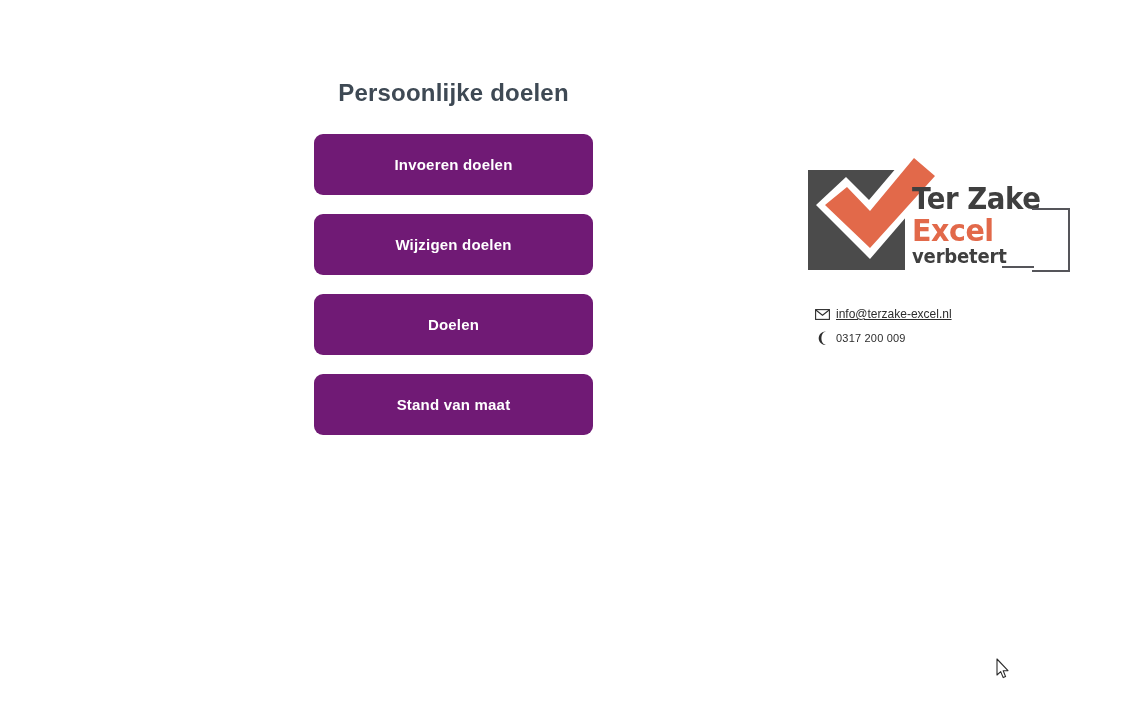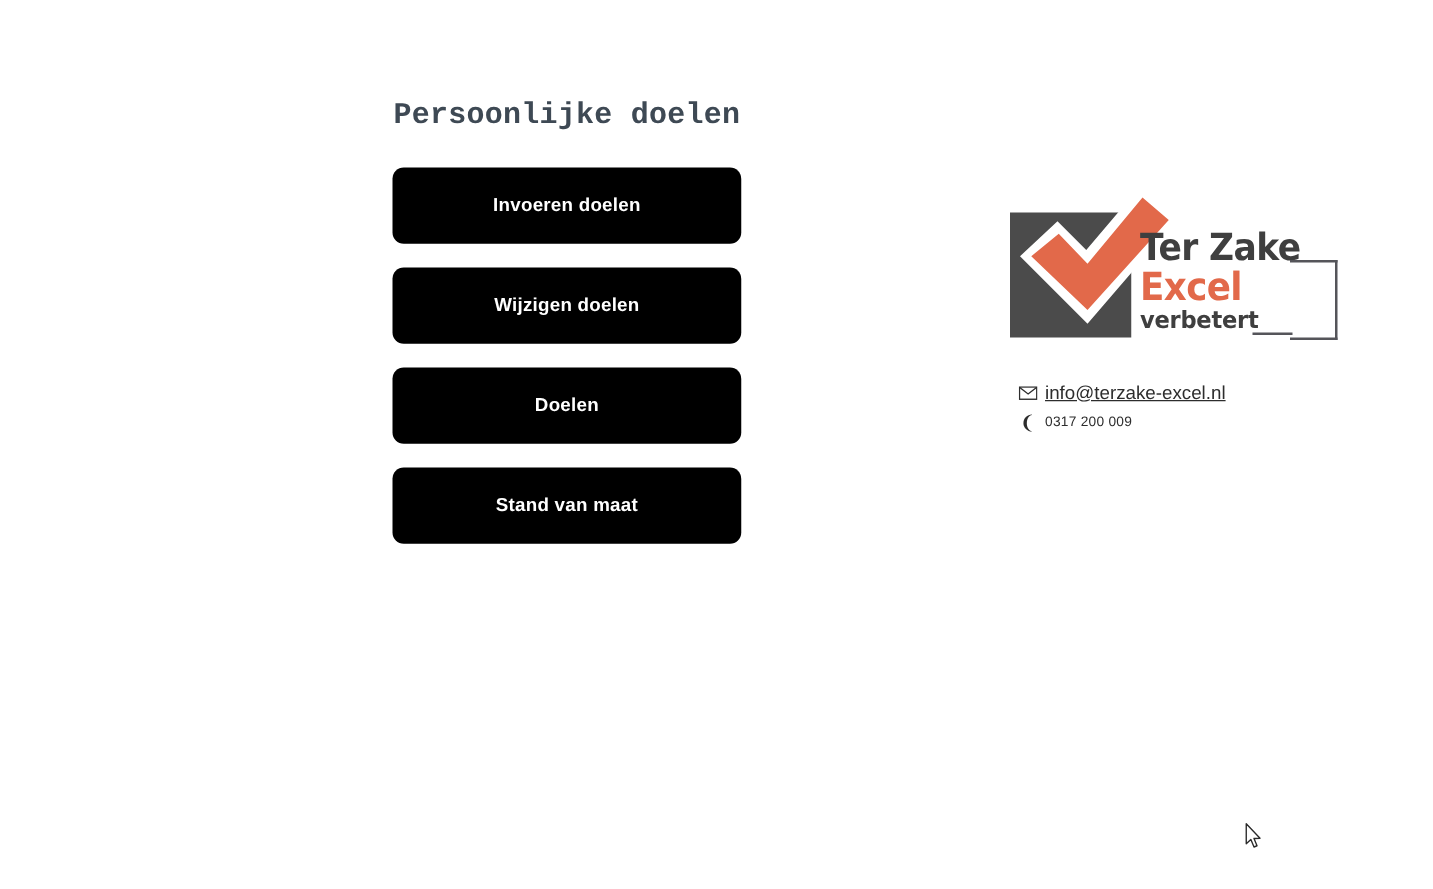--- a/index.html
+++ b/index.html
@@ -25,30 +25,29 @@
   }
 
   #page-title {
     font-size: 24px;
     font-weight: bold;
     color: #3e4954;
     text-align: center;
     letter-spacing: 0.2px;
     margin: 0 0 26px 0;
     line-height: 30px;
-    font-family: Liberation Mono, monospace;
   }
 
   .menu-button {
     display: block;
     box-sizing: border-box;
     width: 279px;
     height: 61px;
     margin-bottom: 19px;
-    background: #000000;
+    background: #701a75;
     border: none;
     border-radius: 9px;
     color: #ffffff;
     font-family: "Liberation Sans", sans-serif;
     font-size: 15px;
     font-weight: bold;
     letter-spacing: 0.2px;
     cursor: pointer;
     text-align: center;
     line-height: 61px;
@@ -168,21 +167,21 @@
   }
   .contact-icon {
     width: 28px;
     display: flex;
     justify-content: center;
     align-items: center;
     color: #2d2d2d;
     flex: 0 0 28px;
   }
   #email-link {
-    font-size: 15px;
+    font-size: 12px;
     color: #2d2d2d;
     text-decoration: underline;
     cursor: pointer;
   }
   #phone-number {
     font-size: 11px;
     color: #2d2d2d;
     letter-spacing: 0.2px;
   }
   #phone-glyph {

